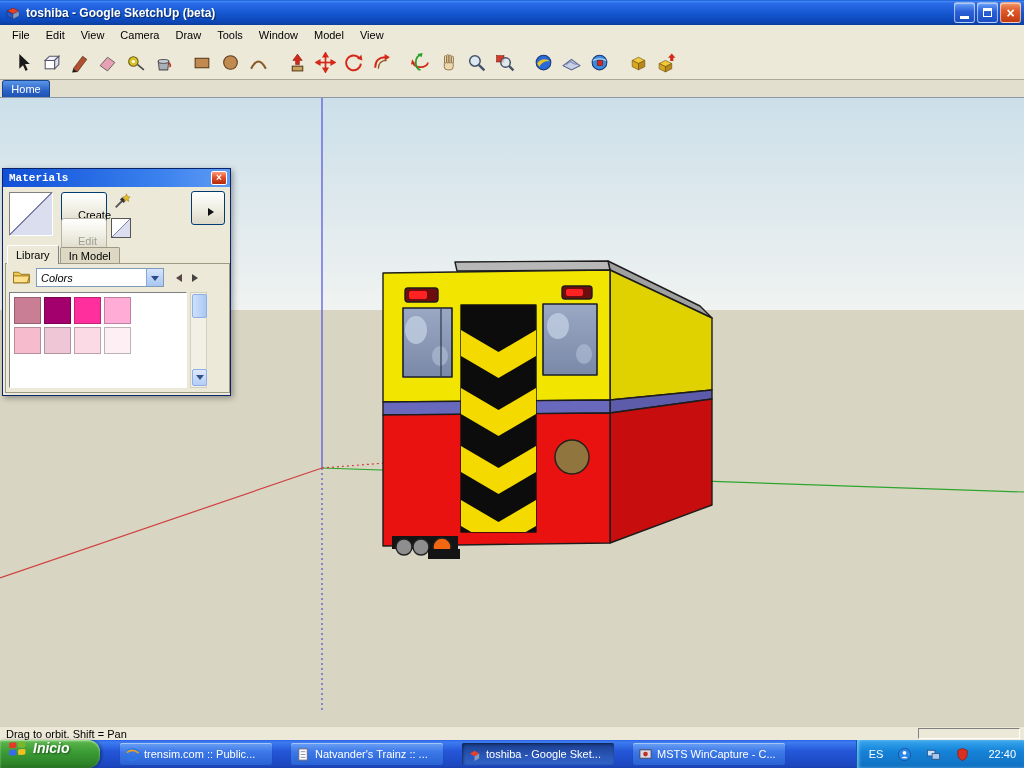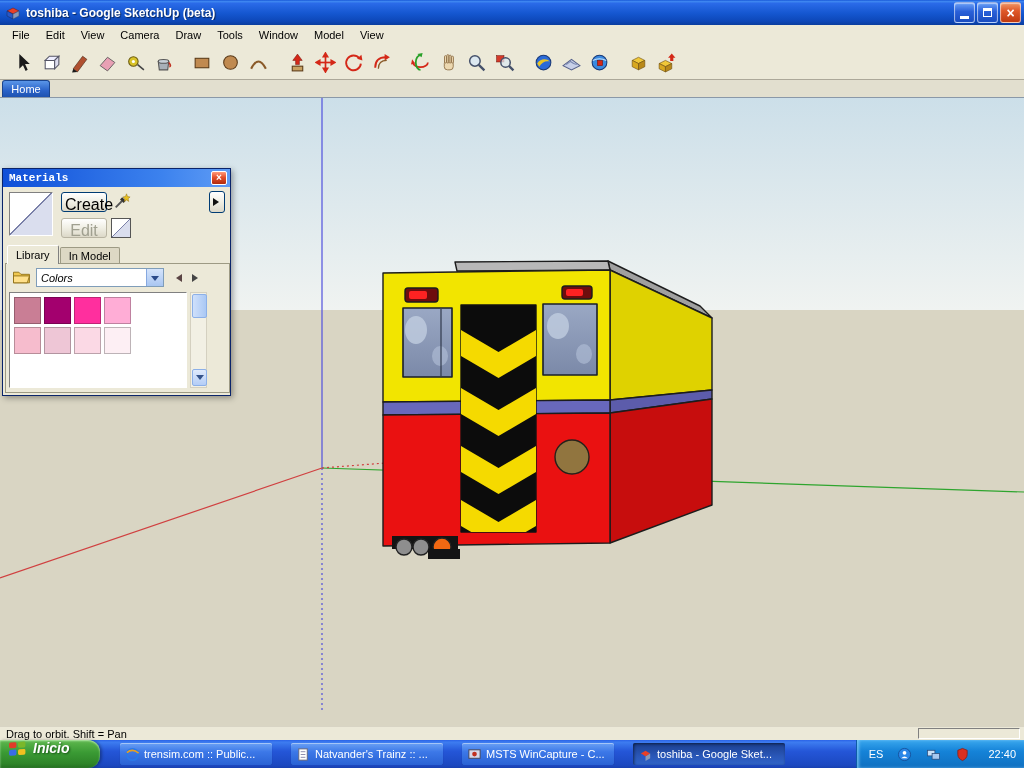--- a/index.html
+++ b/index.html
@@ -50,21 +50,21 @@
   .mat-dialog{position:absolute;left:2px;top:168px;width:229px;height:228px;background:#ece9d8;
     border:1px solid #0a246a;box-shadow:2px 2px 6px rgba(0,0,0,.35);box-sizing:border-box;z-index:5;}
   .mat-title{height:18px;display:flex;align-items:center;padding:0 3px 0 6px;
     background:linear-gradient(90deg,#0f4fd8,#3c82ee 70%,#5f9cf5);color:#fff;font-weight:bold;}
   .mat-title-text{flex:1;font-family:Liberation Mono, monospace;}
   .mat-close{width:16px;height:14px;border:1px solid #fff;border-radius:2px;
     background:linear-gradient(#ff9a7a,#e4502c 45%,#b02a0c);color:#fff;
     display:grid;place-items:center;font-size:10px;line-height:10px;font-weight:bold;box-sizing:border-box;}
   .mat-body{position:relative;height:208px;}
   .xp-btn{position:absolute;border:1px solid #003c74;border-radius:3px;font-family:"Liberation Sans",sans-serif;
-    background:linear-gradient(#ffffff,#f0efe4 50%,#dcd8c8);font-size:16px;padding:3px;}
+    background:linear-gradient(#ffffff,#f0efe4 50%,#dcd8c8);font-size:11px;padding:16px;}
   .xp-btn.disabled{color:#a0a090;border-color:#b8b4a2;}
   .mat-preview{position:absolute;left:6px;top:5px;width:44px;height:44px;box-sizing:border-box;
     border:1px solid #808080;border-right-color:#fff;border-bottom-color:#fff;
     background:linear-gradient(135deg,#ffffff 0 48%,#7a80a8 48% 51%,#dadeee 51% 100%);}
   .mat-create{left:58px;top:5px;width:46px;height:20px;}
   .mat-edit{left:58px;top:31px;width:46px;height:20px;}
   .mat-dropper{position:absolute;left:108px;top:5px;width:26px;height:20px;}
   .mat-sample2{position:absolute;left:108px;top:31px;width:20px;height:20px;box-sizing:border-box;border:1px solid #555;
     background:linear-gradient(135deg,#ffffff 0 48%,#7a80a8 48% 51%,#dadeee 51% 100%);}
   .mat-detail{right:5px;top:4px;width:16px;height:22px;display:grid;place-items:center;}
@@ -500,34 +500,34 @@
         </div>
         <div class="task-btn">
           <svg class="task-ico" viewBox="0 0 16 16" width="15" height="15">
             <rect x="3" y="2" width="9" height="12" fill="#fff" stroke="#667"></rect>
             <line x1="5" y1="5" x2="10" y2="5" stroke="#88a"></line>
             <line x1="5" y1="8" x2="10" y2="8" stroke="#88a"></line>
             <line x1="5" y1="11" x2="10" y2="11" stroke="#88a"></line>
           </svg>
           <span class="task-label">Natvander's Trainz :: ...</span>
         </div>
-        <div class="task-btn">
-          <svg class="task-ico" viewBox="0 0 16 16" width="15" height="15">
-            <rect x="2" y="3" width="12" height="9" fill="#d8d8e8" stroke="#445"></rect>
-            <circle cx="8" cy="7.5" r="2.5" fill="#c03020"></circle>
-          </svg>
-          <span class="task-label">MSTS WinCapture - C...</span>
-        </div>
         <div class="task-btn active">
           <svg class="task-ico" viewBox="0 0 16 16" width="15" height="15">
             <polygon points="3,7 8,4 13,7 8,10" fill="#e84028"></polygon>
             <polygon points="3,7 8,10 8,15 3,12" fill="#2858c8"></polygon>
             <polygon points="13,7 8,10 8,15 13,12" fill="#8898b8"></polygon>
           </svg>
           <span class="task-label">toshiba - Google Sket...</span>
+        </div>
+        <div class="task-btn">
+          <svg class="task-ico" viewBox="0 0 16 16" width="15" height="15">
+            <rect x="2" y="3" width="12" height="9" fill="#d8d8e8" stroke="#445"></rect>
+            <circle cx="8" cy="7.5" r="2.5" fill="#c03020"></circle>
+          </svg>
+          <span class="task-label">MSTS WinCapture - C...</span>
         </div>
       </div>
     <div class="tray">
       <span class="tray-lang">ES</span>
       <svg viewBox="0 0 16 16" width="15" height="15">
         <circle cx="8" cy="8" r="6.5" fill="#2a86e8" stroke="#14488e" stroke-width="0.8"></circle>
         <circle cx="8" cy="6.2" r="2" fill="#fff"></circle>
         <path d="M4.5 12 Q8 8.5 11.5 12 Z" fill="#fff"></path>
       </svg>
       <svg viewBox="0 0 16 16" width="15" height="15">

